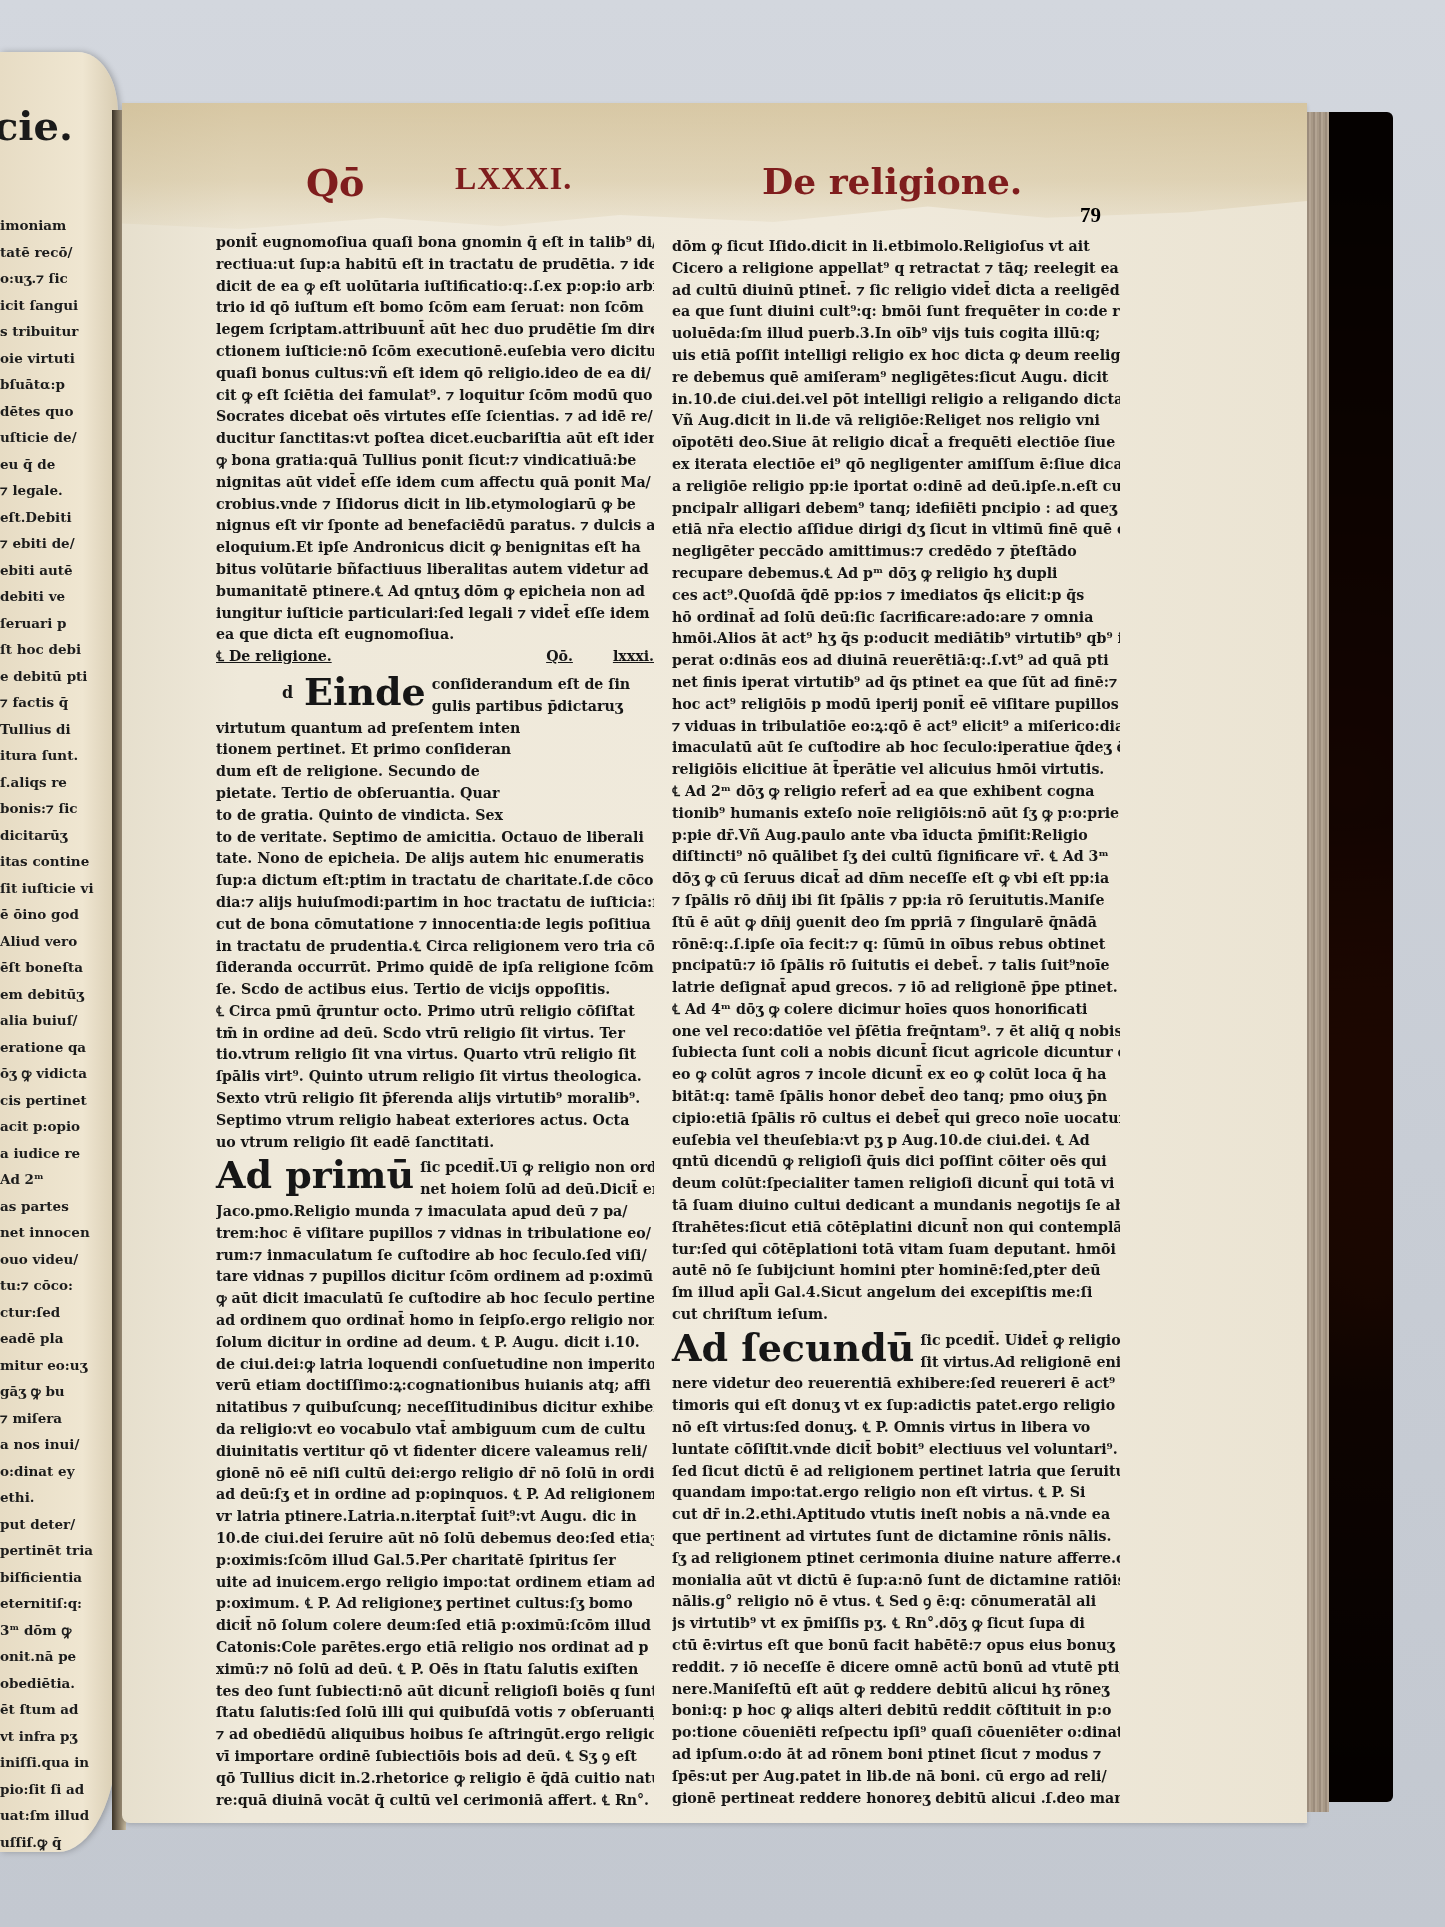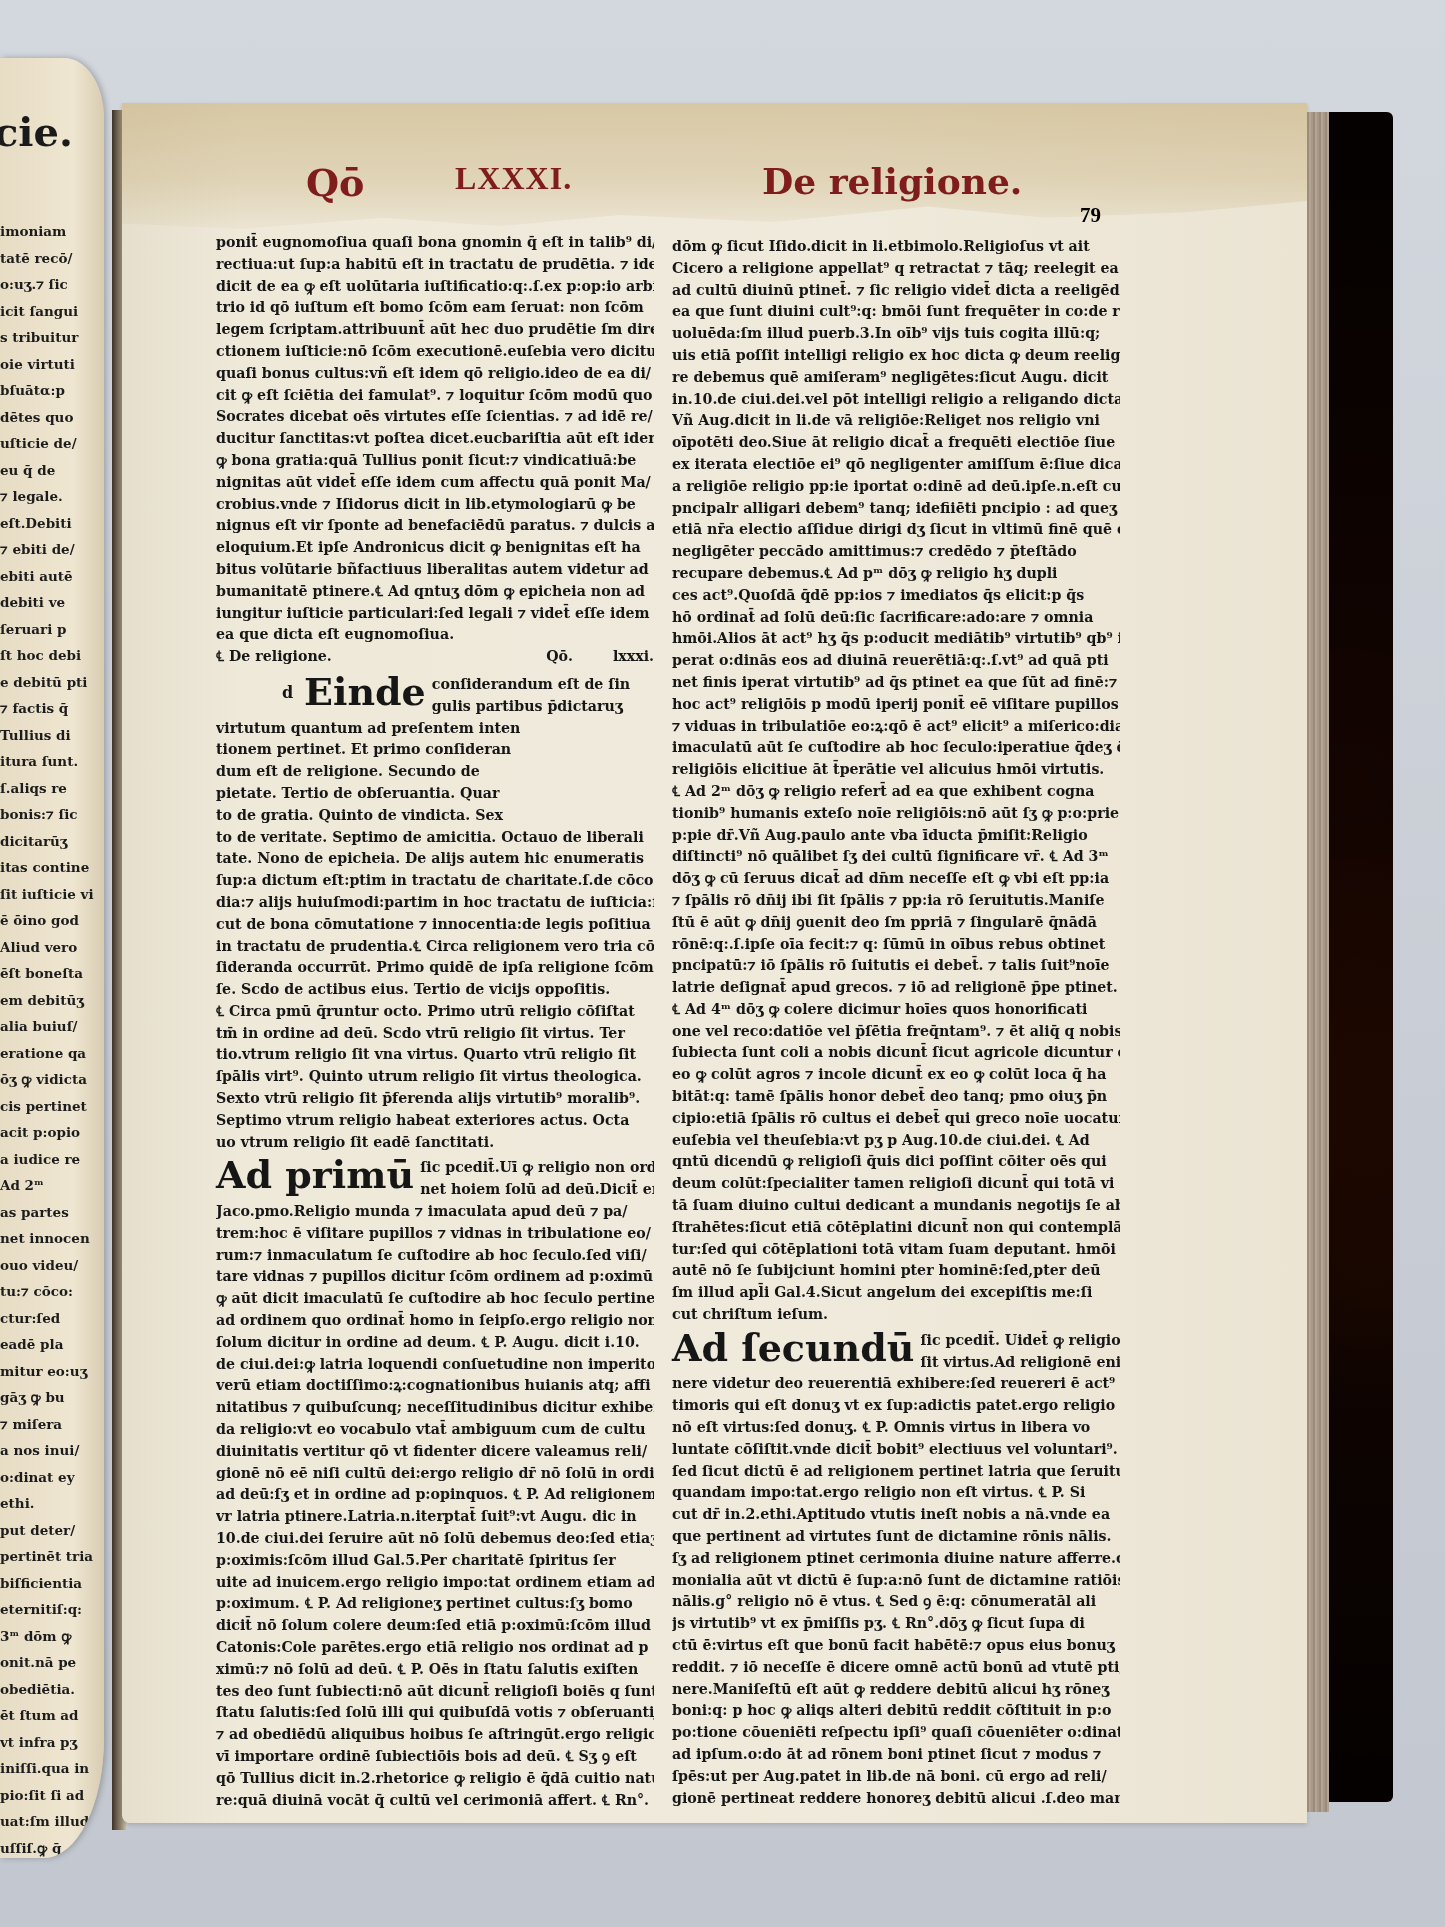--- a/index.html
+++ b/index.html
@@ -1,20 +1,20 @@
 <!DOCTYPE html>
 <html><head>
 <meta charset="utf-8">
 <style>
   html,body{margin:0;padding:0;}
   body{width:1445px;height:1927px;position:relative;overflow:hidden;background:#c9ced6;
        font-family:"DejaVu Serif","Liberation Serif",serif;}
   .bg{position:absolute;inset:0;background:linear-gradient(180deg,#d3d7de 0%,#c8cdd5 60%,#c3c8d0 100%);}
   
-  .left-page{position:absolute;left:0;top:58px;width:104px;height:1800px;
+  .left-page{position:absolute;left:0;top:52px;width:118px;height:1800px;
      background:linear-gradient(90deg,#e7dcc4 0%,#efe6d1 70%,#d8ccb2 100%);
      border-top-right-radius:40px 60px;border-bottom-right-radius:60px 120px;
      box-shadow:2px 0 6px rgba(0,0,0,.25);overflow:hidden;}
   .left-page .hdr{position:absolute;left:-6px;top:50px;font:bold 40px "DejaVu Serif",serif;color:#1a1a1a;}
   .left-page .txt{position:absolute;left:0;top:160px;width:112px;font:bold 13.5px/26.5px "DejaVu Serif",serif;
      color:#1c1c1c;white-space:nowrap;text-align:right;}
   .gutter{position:absolute;left:112px;top:110px;width:14px;height:1720px;
      background:linear-gradient(90deg,#3a3226,#8d806a 60%,#c9bda2);}
   
   .right-page{position:absolute;left:122px;top:103px;width:1185px;height:1720px;
@@ -34,21 +34,21 @@
   .rh-q{left:306px;font:bold 38px "DejaVu Serif",serif;}
   .rh-num{left:455px;font:bold 32px "Liberation Serif",serif;letter-spacing:1px;}
   .rh-title{left:762px;font:bold 36px "DejaVu Serif",serif;}
   .folio{position:absolute;left:1080px;top:203px;font:bold 21px "Liberation Serif",serif;color:#000000;}
   
   .col{position:absolute;color:#161616;font:bold 14.2px/21.8px "DejaVu Serif",serif;}
   .col-left{left:216px;top:232px;width:438px;}
   .col-right{left:672px;top:236px;width:448px;}
   .line{display:block;white-space:nowrap;overflow:hidden;text-align:justify;}
   .big-init{font:bold 38px/40px "DejaVu Serif",serif;float:left;margin-right:6px;margin-top:-2px;}
-  .sec-head{display:flex;justify-content:space-between;}
+  .sec-head{display:flex;justify-content:space-between;text-decoration:underline;}
   .marginal{position:absolute;left:282px;top:683px;font:bold 16px "DejaVu Serif",serif;color:#161616;}
 </style>
 </head>
 <body>
 
 <div class="bg"></div>
 
 <div class="left-page">
   <div class="hdr">cie.</div>
   <div class="txt" id="leftText">

